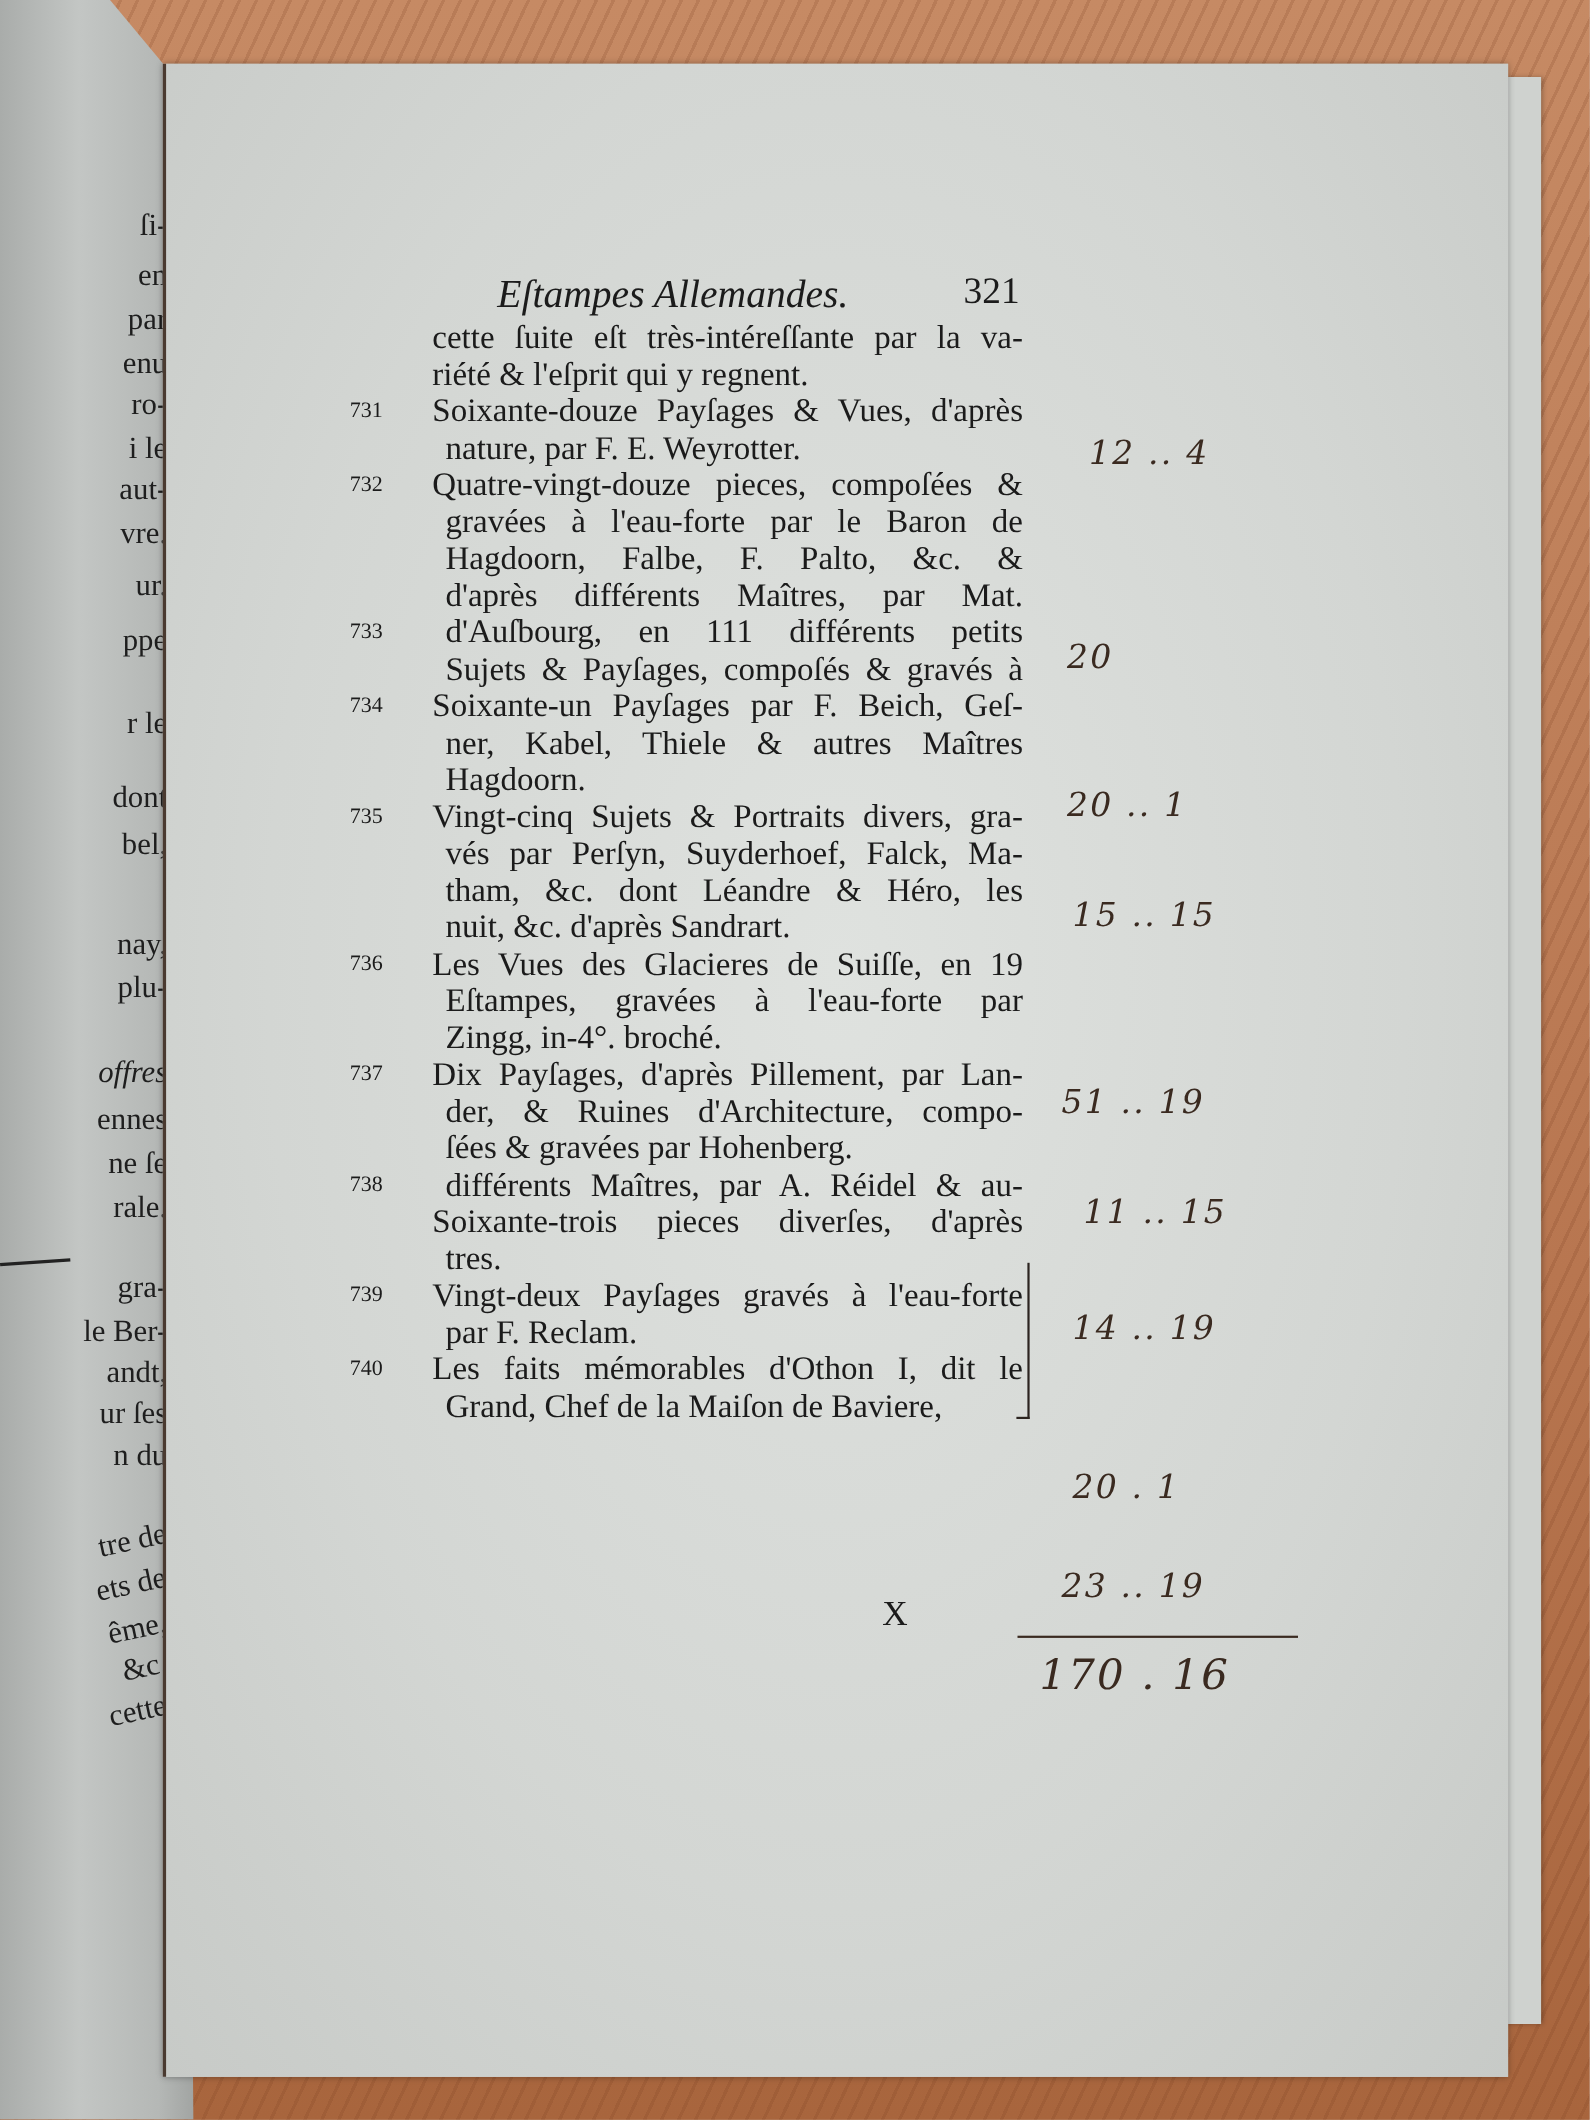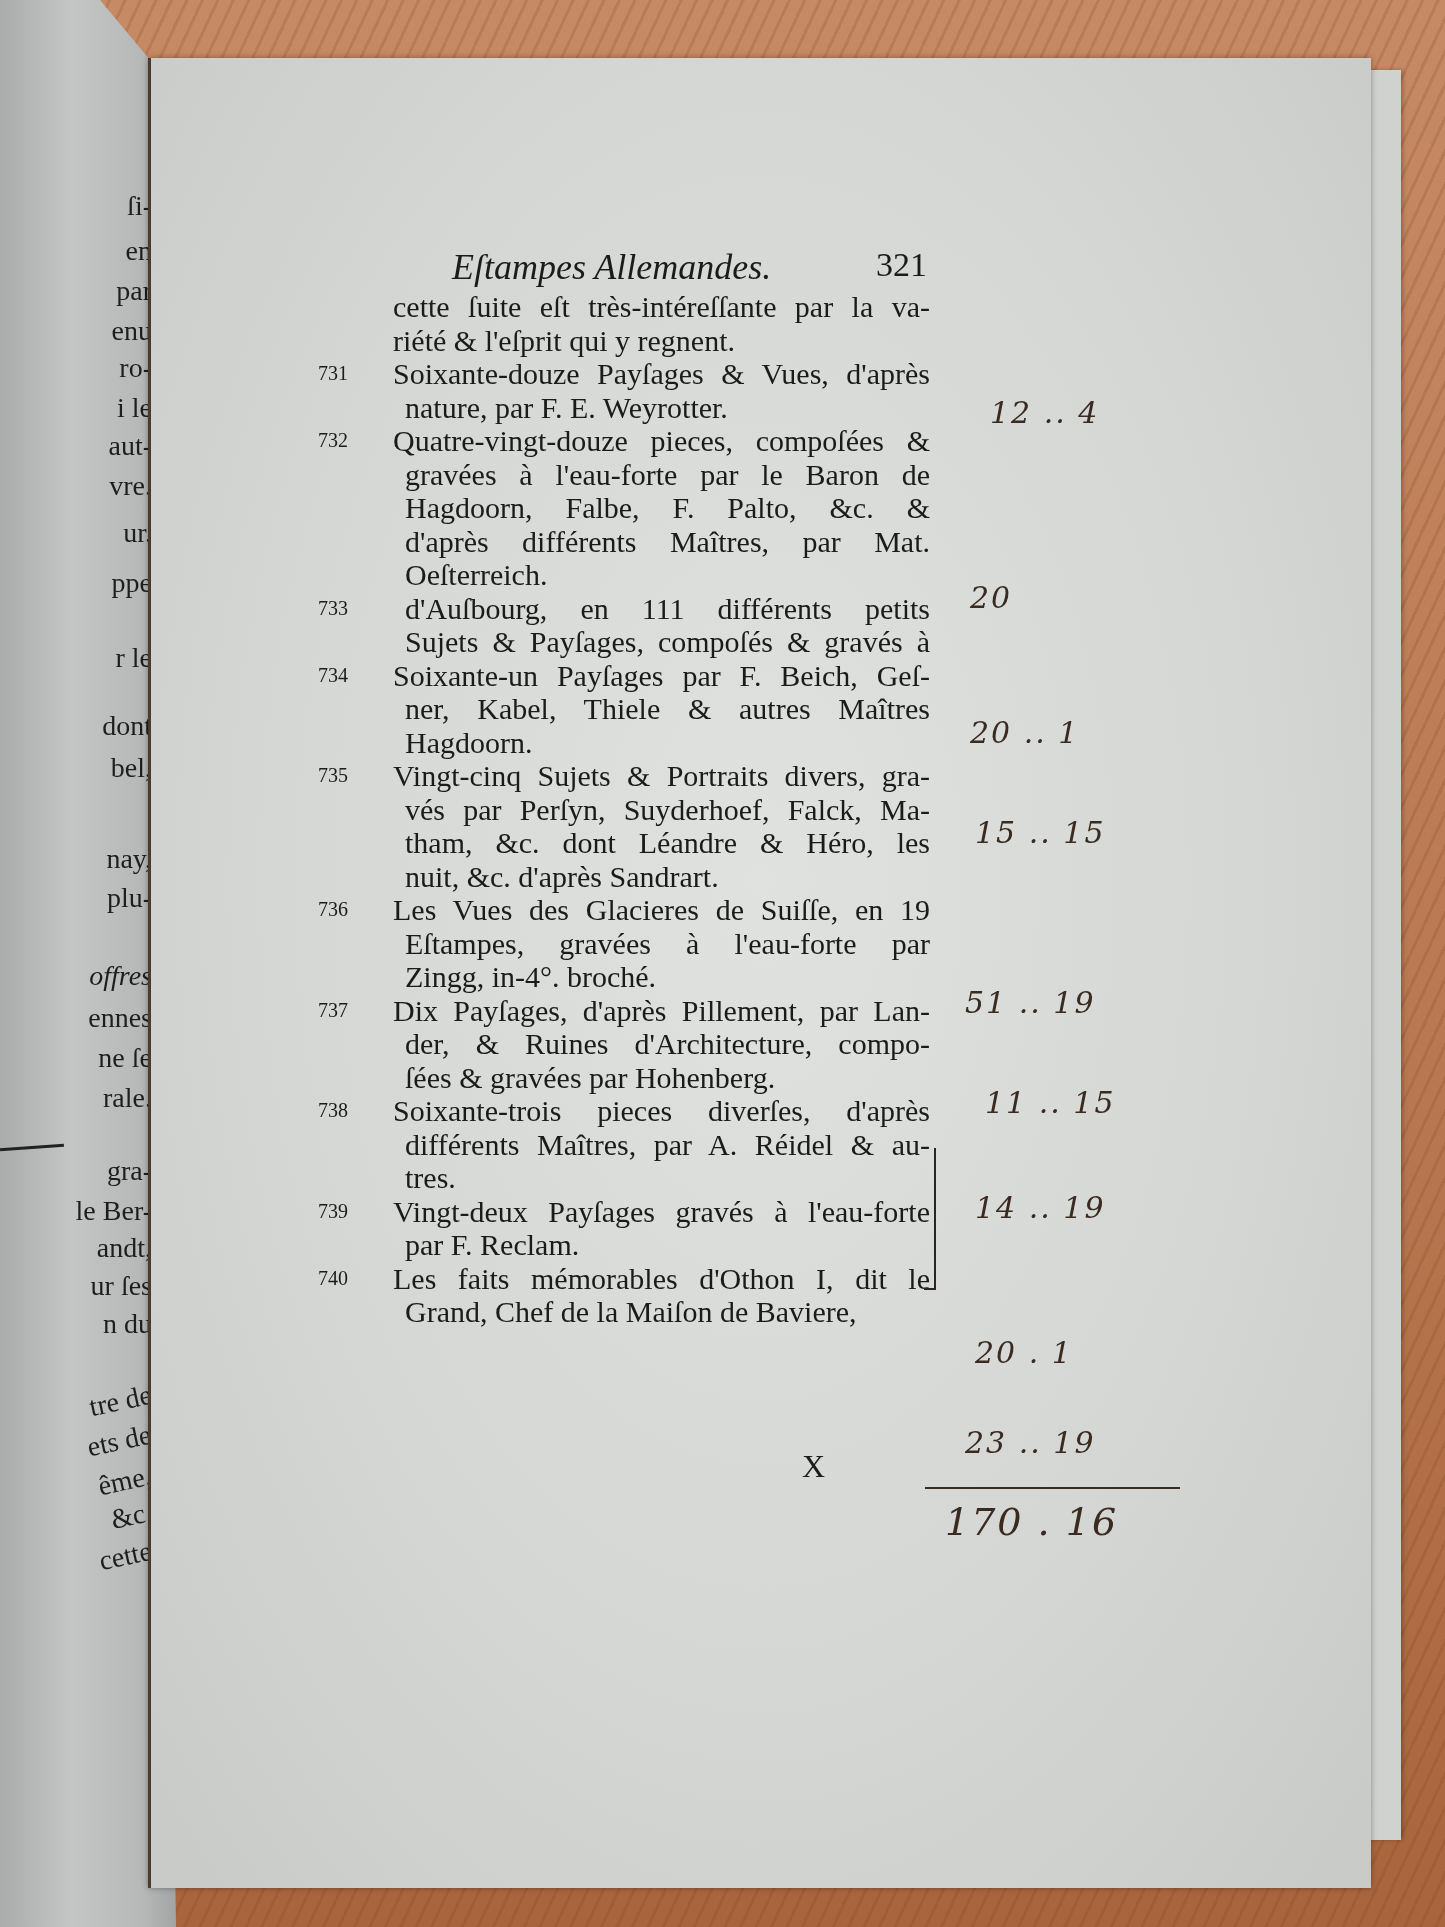--- a/index.html
+++ b/index.html
@@ -132,21 +132,20 @@
           <div class="line last hang">nature, par F. E. Weyrotter.</div>
         </div>
       </div>
       <div class="row">
         <div class="num">732</div>
         <div class="body">
           <div class="line">Quatre-vingt-douze pieces, compoſées &amp;</div>
           <div class="line hang">gravées à l'eau-forte par le Baron de</div>
           <div class="line hang">Hagdoorn, Falbe, F. Palto, &amp;c. &amp;</div>
           <div class="line hang">d'après différents Maîtres, par Mat.</div>
-          <div class="line last hang">Oeſterreich.</div>
         </div>
       </div>
       <div class="row">
         <div class="num">733</div>
         <div class="body">
           <div class="line hang">d'Auſbourg, en 111 différents petits</div>
           <div class="line hang">Sujets &amp; Payſages, compoſés &amp; gravés à</div>
         </div>
       </div>
       <div class="row">
@@ -178,22 +177,22 @@
         <div class="num">737</div>
         <div class="body">
           <div class="line">Dix Payſages, d'après Pillement, par Lan-</div>
           <div class="line hang">der, &amp; Ruines d'Architecture, compo-</div>
           <div class="line last hang">ſées &amp; gravées par Hohenberg.</div>
         </div>
       </div>
       <div class="row">
         <div class="num">738</div>
         <div class="body">
+          <div class="line hang">différents Maîtres, par A. Réidel &amp; au-</div>
           <div class="line">Soixante-trois pieces diverſes, d'après</div>
-          <div class="line hang">différents Maîtres, par A. Réidel &amp; au-</div>
           <div class="line last hang">tres.</div>
         </div>
       </div>
       <div class="row">
         <div class="num">739</div>
         <div class="body">
           <div class="line">Vingt-deux Payſages gravés à l'eau-forte</div>
           <div class="line last hang">par F. Reclam.</div>
         </div>
       </div>

